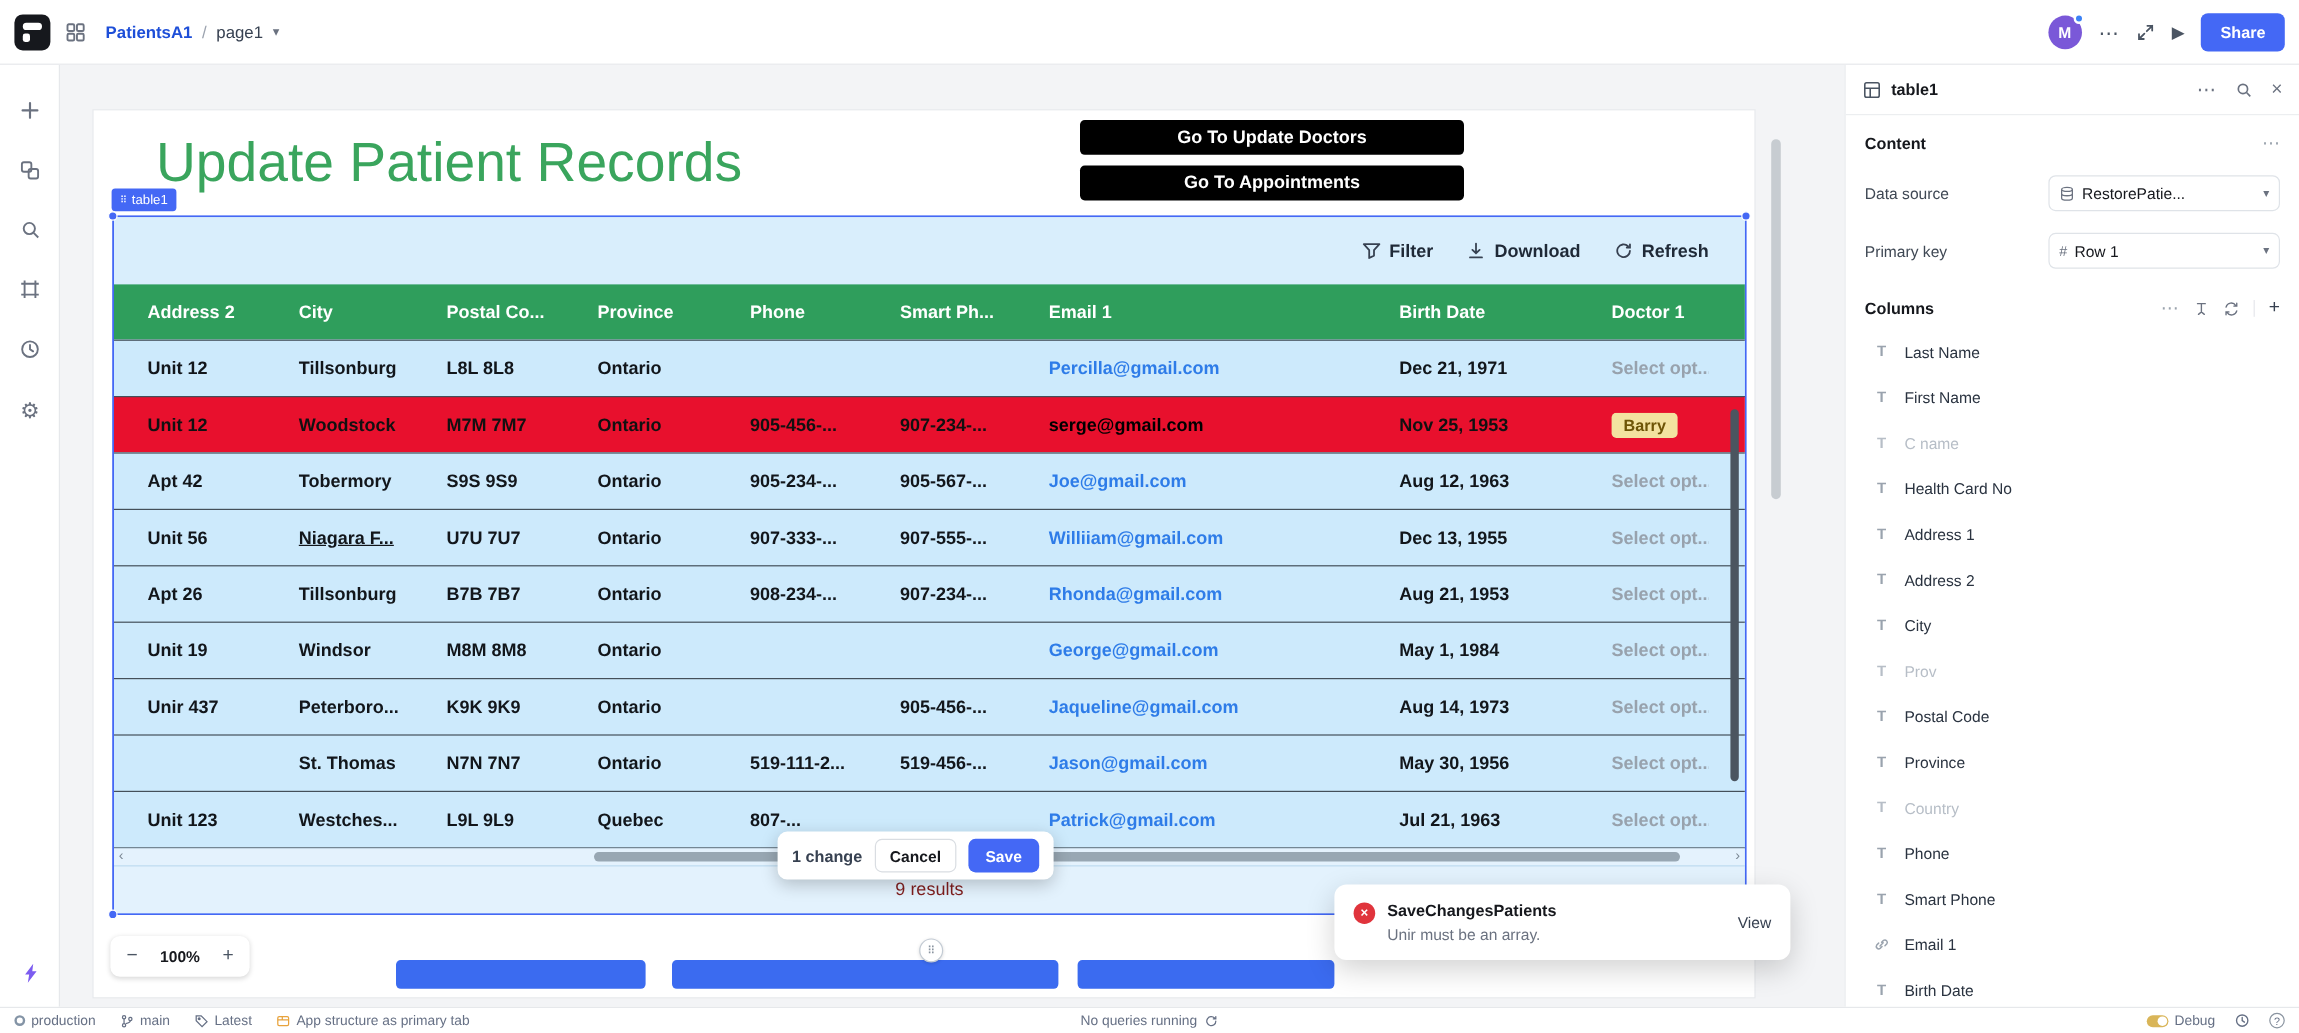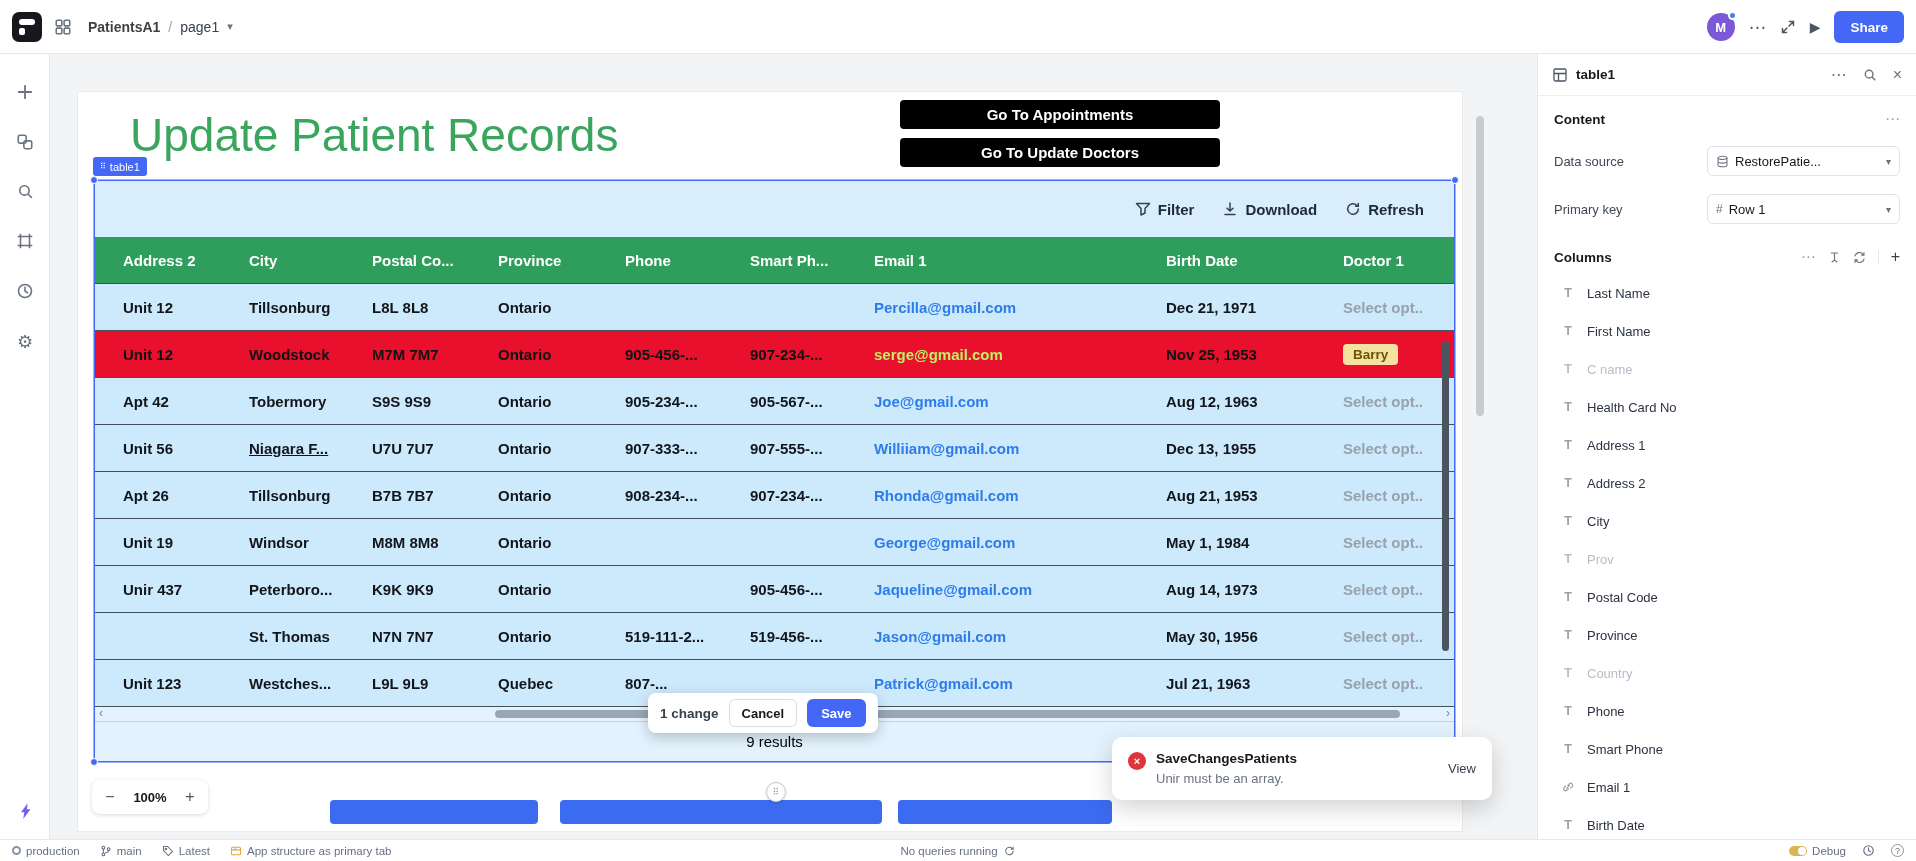--- a/index.html
+++ b/index.html
@@ -7,21 +7,21 @@
     font-family: "Liberation Sans", "DejaVu Sans", sans-serif; }
 
   
   .topbar { position: absolute; left: 0; top: 0; width: 1916px; height: 54px; background: #fff;
     border-bottom: 1px solid #e6e8eb; display: flex; align-items: center; z-index: 40; }
   .logo { width: 30px; height: 30px; margin-left: 12px; background: #16181d; border-radius: 7px; position: relative; flex: none; cursor: pointer; }
   .logo::before { content: ""; position: absolute; left: 7px; top: 7px; width: 16px; height: 6px; background: #fff; border-radius: 3px; }
   .logo::after { content: ""; position: absolute; left: 7px; top: 16px; width: 6px; height: 7px; background: #fff; border-radius: 2px; }
   .tb-icon { margin-left: 12px; color: #6b7280; display: flex; align-items: center; cursor: pointer; }
   .breadcrumb { display: flex; align-items: center; gap: 8px; margin-left: 16px; font-size: 14px; }
-  .bc-app { font-weight: 700; color: #404040; cursor: pointer; }
+  .bc-app { font-weight: 700; color: #1d4ed8; cursor: pointer; }
   .bc-sep { color: #9ca3af; }
   .bc-page { color: #374151; cursor: pointer; }
   .bc-chev { color: #6b7280; font-size: 11px; cursor: pointer; }
   .search { position: absolute; left: 629px; top: 11px; width: 666px; height: 32px; background: #f4f5f7;
     border: 1px solid #e4e7ea; border-radius: 8px; display: flex; align-items: center; padding: 0 12px; gap: 8px; cursor: text; }
   .search .ph { color: #9aa2ad; font-size: 13.5px; flex: 1; }
   .search .kbd { color: #9aa2ad; font-size: 13px; }
   .tb-right { position: absolute; right: 12px; top: 0; height: 54px; display: flex; align-items: center; gap: 14px; }
   .avatar { width: 28px; height: 28px; border-radius: 50%; background: #7a58d8; color: #fff; font-size: 13px; font-weight: 700;
     display: flex; align-items: center; justify-content: center; position: relative; cursor: pointer; }
@@ -52,28 +52,28 @@
   .thead { height: 46px; background: #2f9e5c; display: flex; align-items: center; color: #fff; }
   .cell { flex: none; padding-left: 10px; display: flex; align-items: center; overflow: hidden; white-space: nowrap; }
   .hcell { font-size: 15px; font-weight: 700; cursor: pointer; }
   .trow { height: 47px; display: flex; align-items: center; background: #cdeafc; border-top: 1px solid #44505a; cursor: pointer; }
   .tbody { border-bottom: 1px solid #44505a; }
   .tcell { font-size: 15px; font-weight: 700; color: #12161b; }
   .email { color: #2e7ce8; }
   .select-opt { color: #98a2ad; font-weight: 600; }
   .row-danger { background: #e8102d; }
   .row-danger .tcell { color: #111; }
-  .row-danger .email { color: #bef264; }
+  .row-danger .email { color: #000000; }
   .badge { background: #f3e2a0; color: #6d5406; padding: 3px 10px; border-radius: 4px; font-size: 13.5px; font-weight: 700; }
   .hscroll { height: 14px; background: #e4f2fd; position: relative; }
   .hthumb { position: absolute; left: 400px; top: 3px; width: 905px; height: 8px; background: #98a7b3; border-radius: 4px; cursor: grab; }
   .harrow { position: absolute; top: -1px; font-size: 12px; color: #7a8794; cursor: pointer; }
   .vthumb { position: absolute; right: 5px; top: 160px; width: 7px; height: 310px; background: #4b5560; border-radius: 4px; z-index: 3; cursor: grab; }
   .tfoot { height: 40px; display: flex; align-items: center; justify-content: center; background: #e3f2fd; border-top: 1px solid #b9d8ee;
-    font-size: 15px; color: #000000; }
+    font-size: 15px; color: #7f1d1d; }
 
   
   .change-bar { position: absolute; left: 570px; top: 601px; height: 40px; background: #fff; border-radius: 8px;
     box-shadow: 0 4px 14px rgba(0,0,0,.22); display: flex; align-items: center; gap: 10px; padding: 0 12px; z-index: 8; }
   .change-label { font-size: 13.5px; font-weight: 600; color: #374151; }
   .cancel-btn { height: 28px; padding: 0 12px; background: #fff; border: 1px solid #d9dde2; border-radius: 6px;
     font-size: 13px; font-weight: 600; color: #16181d; font-family: inherit; cursor: pointer; }
   .save-btn { height: 28px; padding: 0 14px; background: #4468f5; border: none; border-radius: 6px;
     font-size: 13px; font-weight: 700; color: #fff; font-family: inherit; cursor: pointer; }
 
@@ -208,22 +208,22 @@
         <path d="M9.5 1L3.5 9h3l-1 6 6.5-8.5h-3.2L9.5 1z"></path>
       </svg>
   </div>
 </aside>
 
 <main class="canvas">
   <div class="frame">
     <h1 class="page-title">Update Patient Records</h1>
 
     <div class="nav-btns">
+      <button class="nav-btn">Go To Update Doctors</button>
       <button class="nav-btn">Go To Appointments</button>
-      <button class="nav-btn">Go To Update Doctors</button>
     </div>
 
     <section class="table-wrap">
       <div class="comp-tag">
         <span style="font-size:8px">⠿</span>
         <span>table1</span>
       </div>
       <span class="sel-dot" style="left:-5px; top:-5px"></span>
       <span class="sel-dot" style="right:-5px; top:-5px"></span>
       <span class="sel-dot" style="left:-5px; bottom:-5px"></span>

